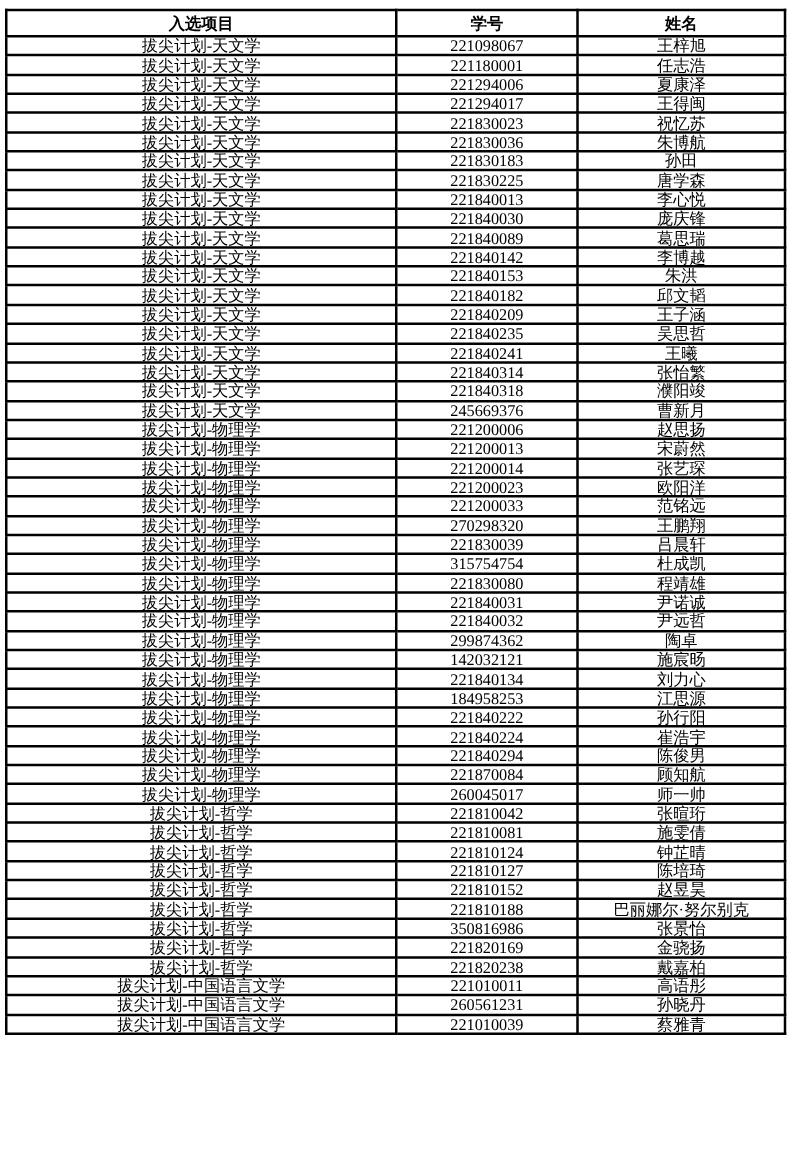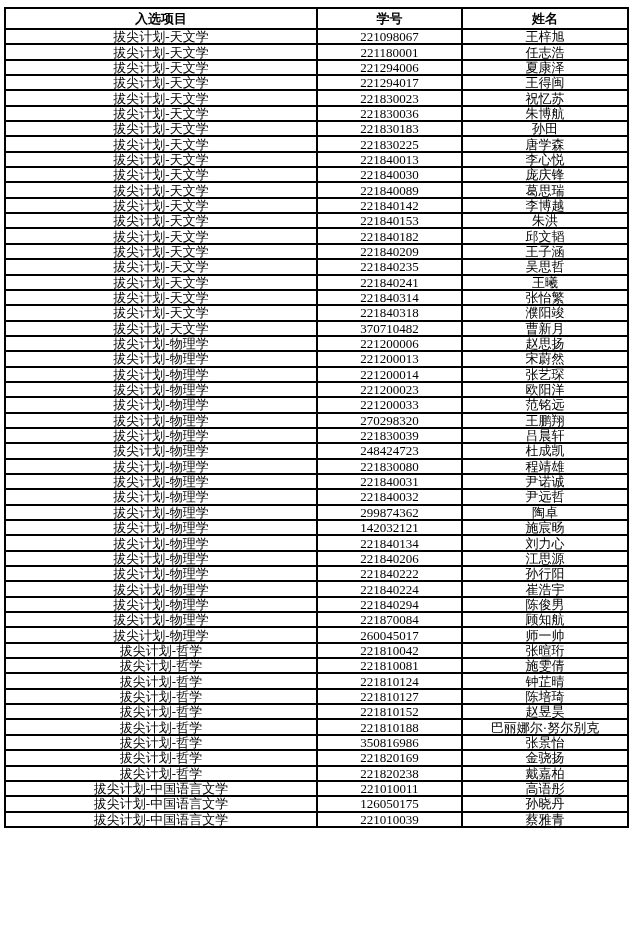--- a/index.html
+++ b/index.html
@@ -158,21 +158,21 @@
           <td>221840314</td>
           <td>张怡繁</td>
         </tr>
         <tr>
           <td>拔尖计划-天文学</td>
           <td>221840318</td>
           <td>濮阳竣</td>
         </tr>
         <tr>
           <td>拔尖计划-天文学</td>
-          <td>370710482</td>
+          <td>245669376</td>
           <td>曹新月</td>
         </tr>
         <tr>
           <td>拔尖计划-物理学</td>
           <td>221200006</td>
           <td>赵思扬</td>
         </tr>
         <tr>
           <td>拔尖计划-物理学</td>
           <td>221200013</td>
@@ -198,21 +198,21 @@
           <td>270298320</td>
           <td>王鹏翔</td>
         </tr>
         <tr>
           <td>拔尖计划-物理学</td>
           <td>221830039</td>
           <td>吕晨轩</td>
         </tr>
         <tr>
           <td>拔尖计划-物理学</td>
-          <td>248424723</td>
+          <td>315754754</td>
           <td>杜成凯</td>
         </tr>
         <tr>
           <td>拔尖计划-物理学</td>
           <td>221830080</td>
           <td>程靖雄</td>
         </tr>
         <tr>
           <td>拔尖计划-物理学</td>
           <td>221840031</td>
@@ -233,21 +233,21 @@
           <td>142032121</td>
           <td>施宸旸</td>
         </tr>
         <tr>
           <td>拔尖计划-物理学</td>
           <td>221840134</td>
           <td>刘力心</td>
         </tr>
         <tr>
           <td>拔尖计划-物理学</td>
-          <td>221840206</td>
+          <td>184958253</td>
           <td>江思源</td>
         </tr>
         <tr>
           <td>拔尖计划-物理学</td>
           <td>221840222</td>
           <td>孙行阳</td>
         </tr>
         <tr>
           <td>拔尖计划-物理学</td>
           <td>221840224</td>
@@ -313,21 +313,21 @@
           <td>221820238</td>
           <td>戴嘉柏</td>
         </tr>
         <tr>
           <td>拔尖计划-中国语言文学</td>
           <td>221010011</td>
           <td>高语彤</td>
         </tr>
         <tr>
           <td>拔尖计划-中国语言文学</td>
-          <td>126050175</td>
+          <td>260561231</td>
           <td>孙晓丹</td>
         </tr>
         <tr>
           <td>拔尖计划-中国语言文学</td>
           <td>221010039</td>
           <td>蔡雅青</td>
         </tr>
     </tbody>
   </table>
 </div>

